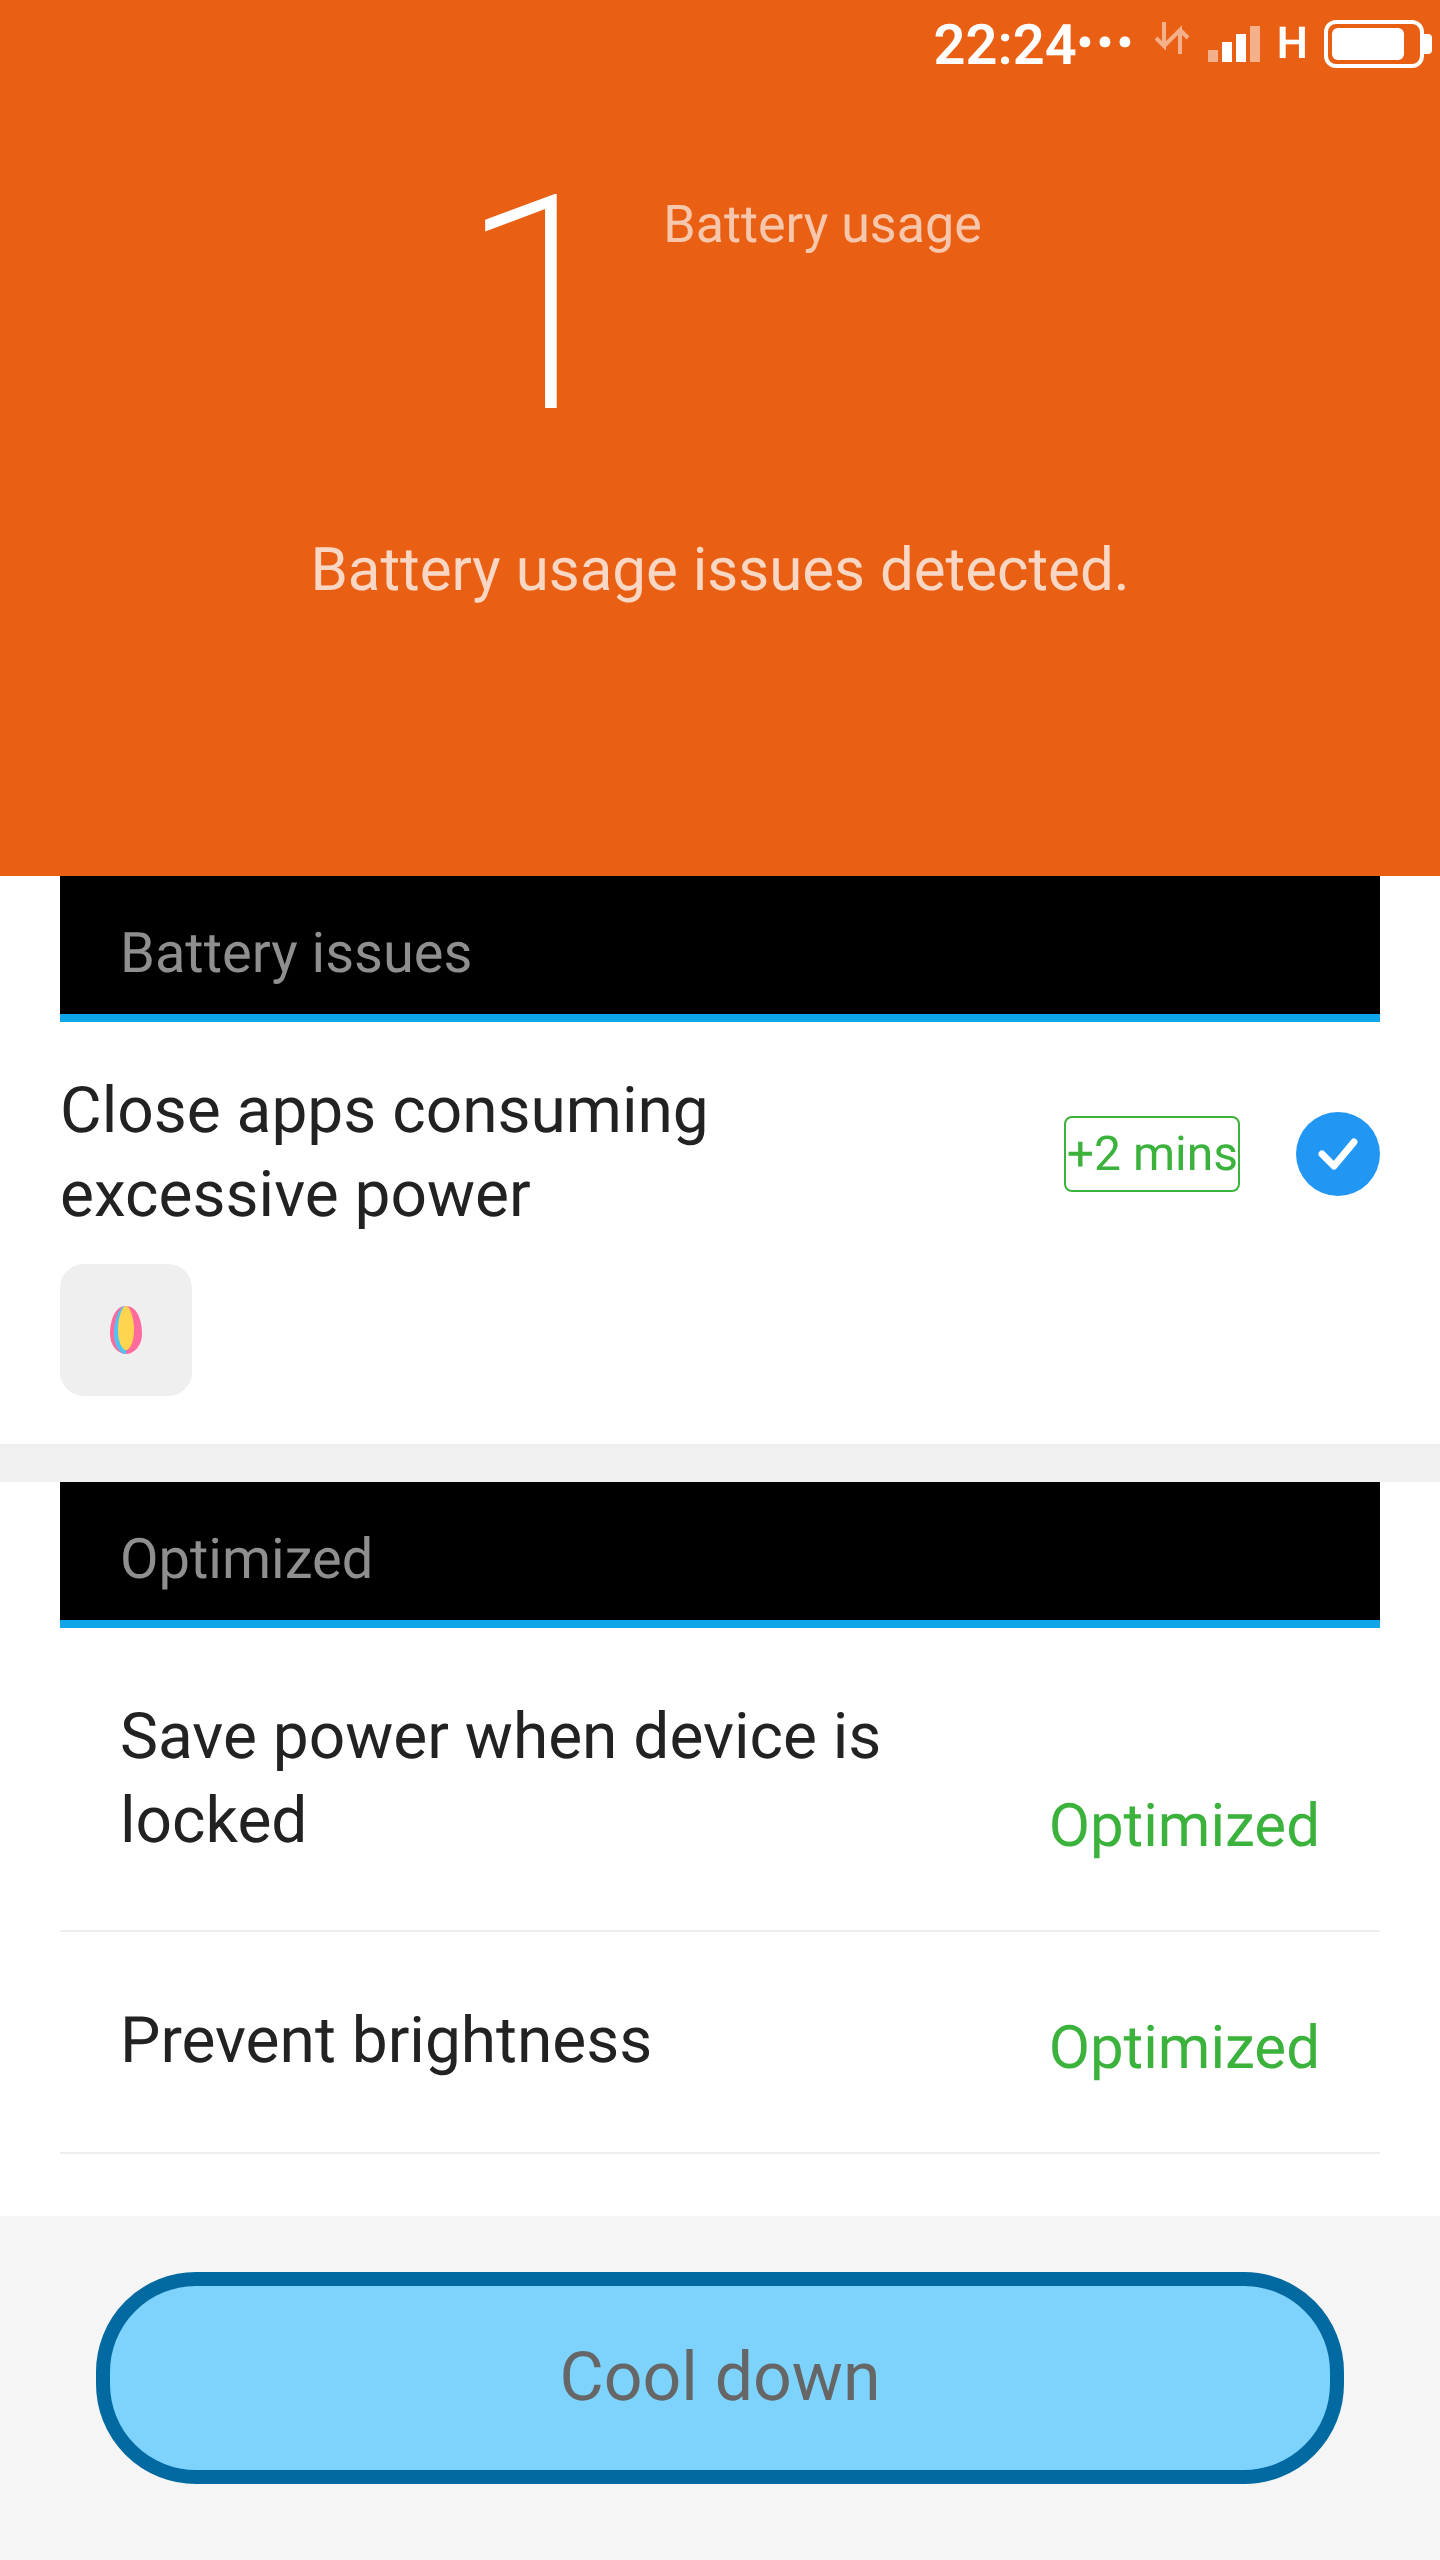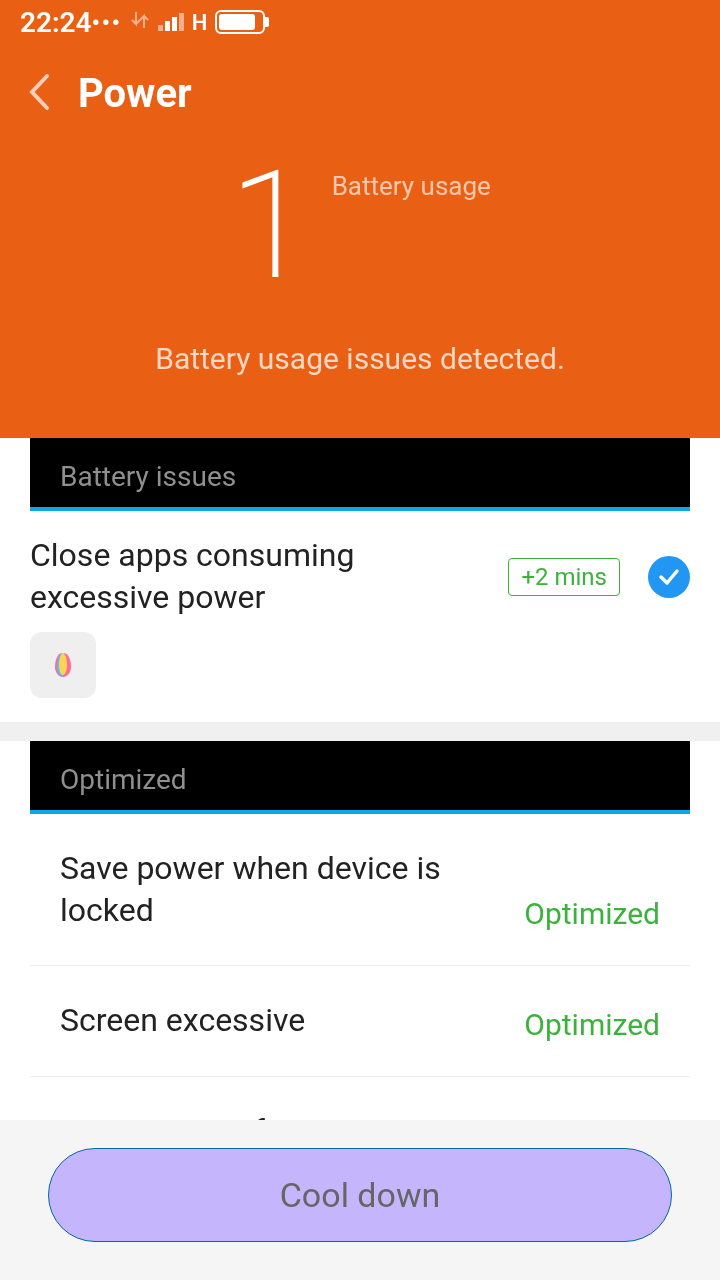--- a/index.html
+++ b/index.html
@@ -12,23 +12,23 @@
       position: relative;
     }
     .orange-header {
       background: #e96014;
       height: 438px;
       position: relative;
     }
     .status-bar {
       height: 44px;
       display: flex;
-      justify-content: flex-start;
-      align-items: center;
-      padding: 0 20px;
+      justify-content: flex-end;
+      align-items: center;
+      padding: 0 8px;
       color: white;
     }
     .status-time {
       font-size: 28px;
       font-weight: 600;
     }
     .status-right {
       display: flex;
       align-items: center;
       gap: 8px;
@@ -133,21 +133,21 @@
     }
     .issue-title {
       font-size: 32px;
       color: #222;
       line-height: 1.3;
       flex: 1;
     }
     .time-badge {
       border: 1.5px solid #3bb23b;
       color: #3bb23b;
-      padding: 4px 12px;
+      padding: 4px 0;
       font-size: 24px;
       border-radius: 4px;
       margin-left: 40px;
     }
     .check-circle {
       width: 42px;
       height: 42px;
       background: #2196f3;
       border-radius: 50%;
       display: flex;
@@ -190,22 +190,22 @@
     .bottom-bar {
       position: absolute;
       bottom: 0;
       left: 0;
       right: 0;
       background: #f5f5f5;
       padding: 28px 48px 38px 48px;
     }
     .cool-down-btn {
       width: 100%;
-      background: #c4b5fd;
-      border: 1px solid #0369a1;
+      background: #7dd3fc;
+      border: 7px solid #0369a1;
       border-radius: 50px;
       padding: 26px 0;
       font-size: 34px;
       color: #666;
       text-align: center;
       cursor: pointer;
     }
   </style>
 </head>
 <body>
@@ -226,28 +226,20 @@
           <span class="signal-bar sb3"></span>
           <span class="signal-bar sb4"></span>
       </span>
       <span>H</span>
       <span class="battery-icon">
           <span class="battery-fill"></span>
         </span>
     </div>
   </div>
 
-  <div class="nav-bar">
-    <span class="back-chevron">
-      <svg width="22" height="38" viewBox="0 0 22 38">
-          <path d="M19 3 L4 19 L19 35" stroke="rgba(255,255,255,0.7)" stroke-width="4" fill="none" stroke-linecap="round"></path>
-        </svg>
-    </span>
-    <span class="nav-title">Power</span>
-  </div>
 
   <div class="hero">
     <div class="hero-number-wrap">
       <span class="hero-number">1</span>
       <span class="hero-label">Battery usage</span>
     </div>
     <div class="hero-message">Battery usage issues detected.</div>
   </div>
 </div>
 
@@ -276,21 +268,21 @@
 <div class="gap-separator"></div>
 
 <div class="section-wrap">
   <div class="section-header">Optimized</div>
 
   <div class="opt-item">
     <div class="opt-title">Save power when device is locked</div>
     <div class="opt-status">Optimized</div>
   </div>
   <div class="opt-item">
-    <div class="opt-title">Screen excessive</div>
+    <div class="opt-title">Prevent brightness</div>
     <div class="opt-status">Optimized</div>
   </div>
   <div class="opt-item noborder">
     <div class="opt-title">Prevent apps from opening automatically</div>
     <div class="opt-status">Optimized</div>
   </div>
 </div>
 
 <div class="bottom-bar">
   <div class="cool-down-btn">Cool down</div>

